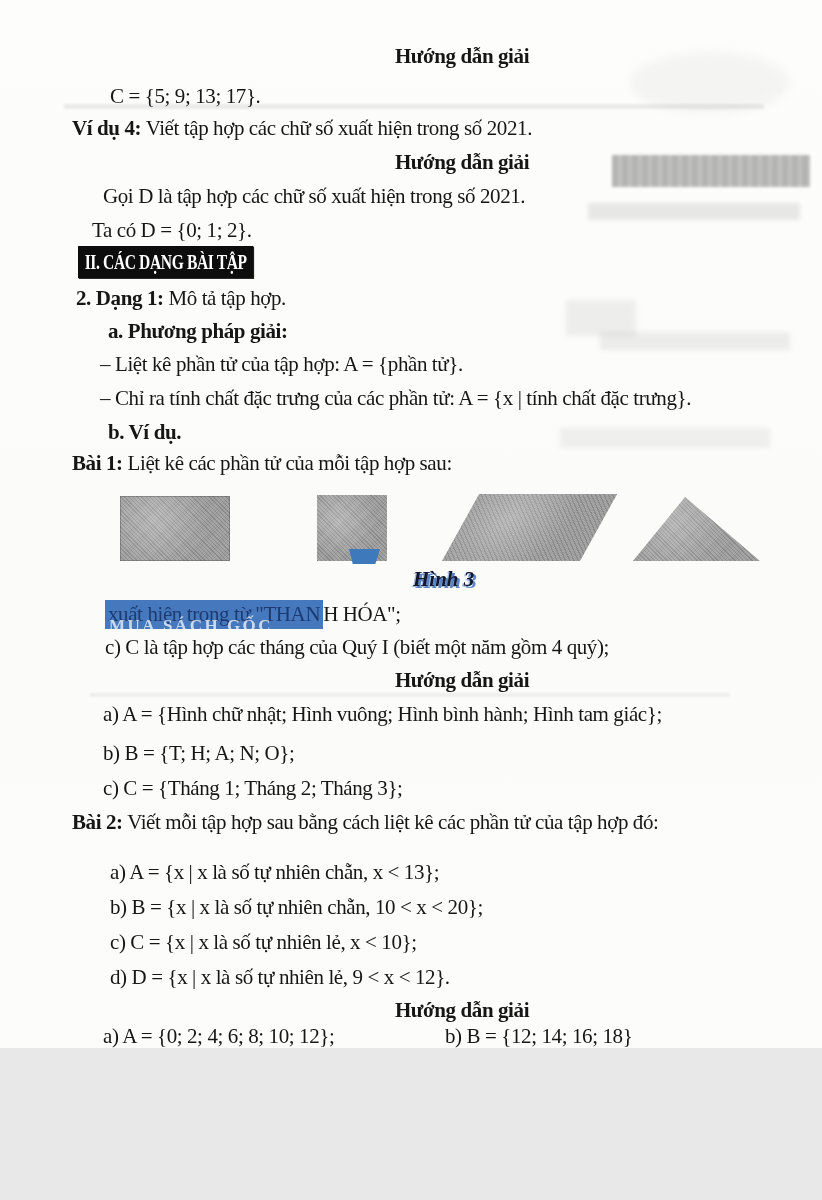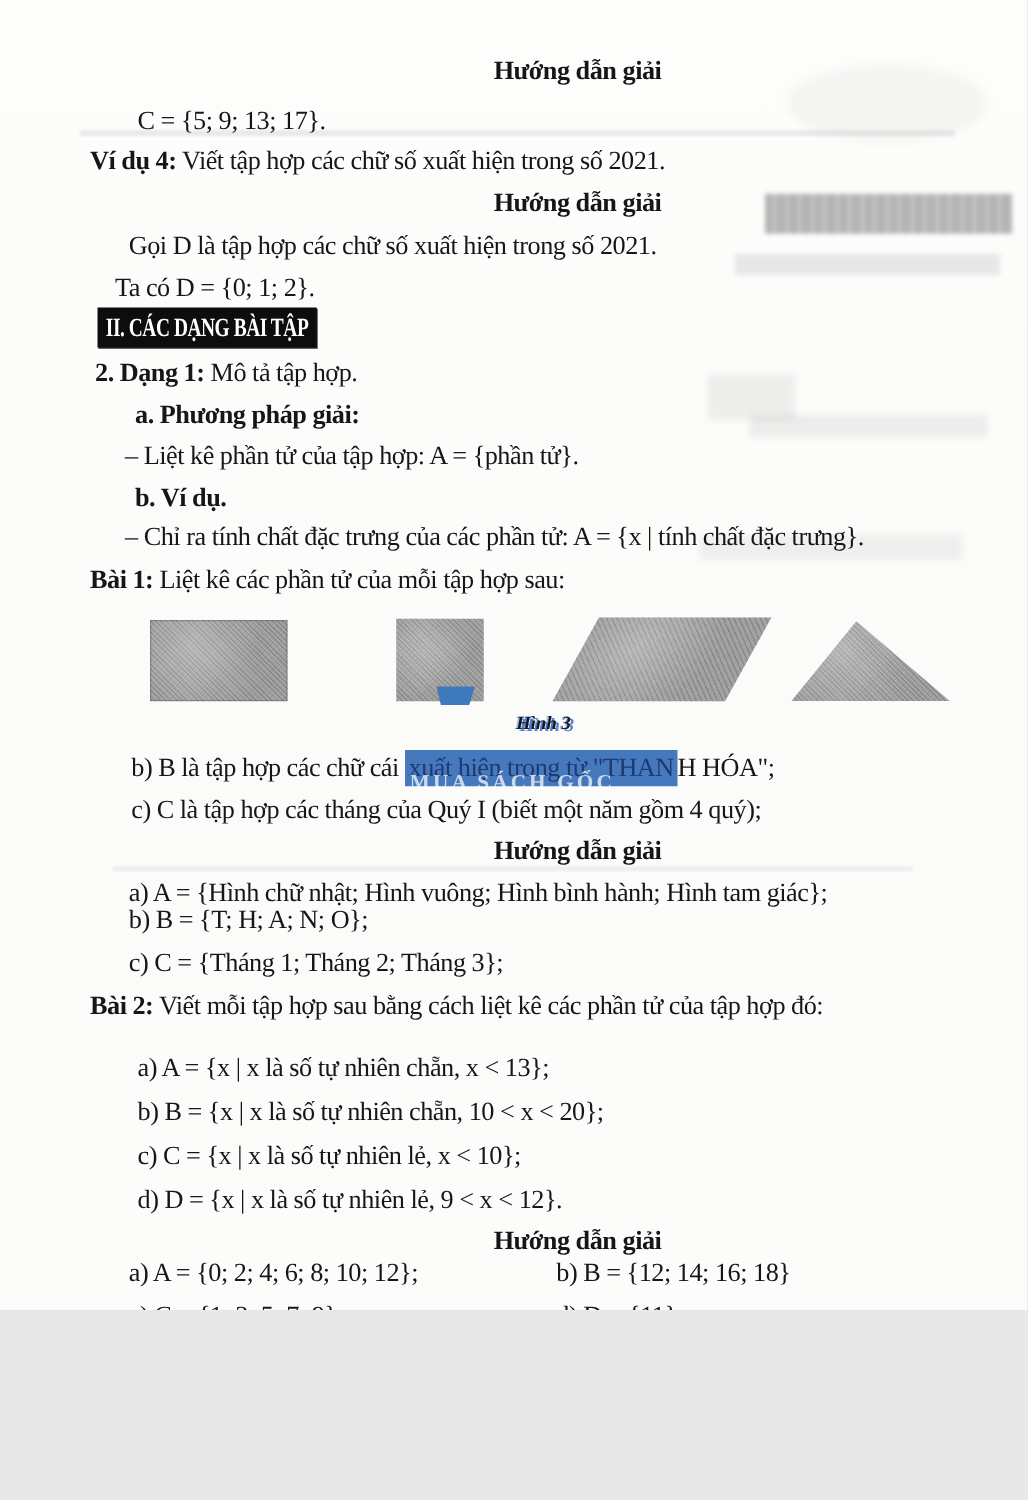--- a/index.html
+++ b/index.html
@@ -27,21 +27,21 @@
       repeating-linear-gradient(-45deg, rgba(255,255,255,.12) 0 1px, rgba(255,255,255,0) 1px 2px),
       #9c9c9c;
   }
   .sh-rect{width:110px;height:65px;box-shadow:inset 0 0 0 1px rgba(70,70,70,.35);}
   .sh-square{width:70px;height:66px;margin-left:87px;position:relative;}
   .sh-para{width:138px;height:67px;margin-left:55px;transform:skewX(-29deg);transform-origin:bottom left;}
   .sh-tri{width:127px;height:64px;margin-left:53px;clip-path:polygon(41% 0,0 100%,100% 100%);}
   .blue-tag{position:absolute;left:32px;bottom:-3px;width:31px;height:15px;background:#3d79bb;
     clip-path:polygon(0 0,100% 0,85% 100%,12% 100%);}
   .fig-caption{
-    margin:0 0 15px 0;padding-left:341px;font-size:15px;line-height:19px;
+    margin:0 0 15px 0;padding-left:341px;font-size:21px;line-height:19px;
     font-weight:bold;font-style:italic;color:#12182b;letter-spacing:0;
     text-shadow:2.5px 1.5px 0 rgba(62,110,192,.85), -1.5px .5px 0 rgba(62,110,192,.45);
     white-space:nowrap;
   }
   
   .hl{background:#4678bd;color:#1c3b72;position:relative;padding:2px 3px 3px 3px;}
   .wm{
     position:absolute;left:4px;bottom:-7px;color:rgba(255,255,255,.72);
     font-weight:bold;font-size:17px;letter-spacing:2.5px;white-space:nowrap;pointer-events:none;
   }
@@ -83,45 +83,45 @@
     <div style="margin:0 0 10px 6px">
       <span class="sec-box">II. CÁC DẠNG BÀI TẬP</span>
     </div>
 
     <p class="ln" style="padding-left:4px;margin-bottom:12px"><span class="b">2. Dạng 1:</span><span> Mô tả tập hợp.</span></p>
 
     <p class="ln b" style="padding-left:36px;margin-bottom:12px">a. Phương pháp giải:</p>
 
     <p class="ln" style="padding-left:28px">– Liệt kê phần tử của tập hợp: A = {phần tử}.</p>
 
+    <p class="ln" style="padding-left:28px">– Chỉ ra tính chất đặc trưng của các phần tử: A = {x | tính chất đặc trưng}.</p>
+
     <p class="ln b" style="padding-left:36px;margin-bottom:10px">b. Ví dụ.</p>
-
-    <p class="ln" style="padding-left:28px">– Chỉ ra tính chất đặc trưng của các phần tử: A = {x | tính chất đặc trưng}.</p>
 
     <p class="ln" style="margin-bottom:11px"><span class="b">Bài 1:</span><span> Liệt kê các phần tử của mỗi tập hợp sau:</span></p>
 
 
     <div class="figure-row">
       <div class="shape sh-rect"></div>
       <div class="shape sh-square">
         <div class="blue-tag"></div>
       </div>
       <div class="shape sh-para"></div>
       <div class="shape sh-tri"></div>
     </div>
 
     <p class="fig-caption">Hình 3</p>
 
-    <p class="ln" style="padding-left:33px;margin-bottom:12px"><span>b) B là tập hợp các chữ cái </span><span class="hl"><span class="wm">MUA SÁCH GỐC</span><span>xuất hiện trong từ "THAN</span></span><span>H HÓA";</span></p>
+    <p class="ln" style="padding-left:33px;margin-bottom:12px"><span class="hl"><span class="wm">MUA SÁCH GỐC</span><span>xuất hiện trong từ "THAN</span></span><span>H HÓA";</span></p>
 
     <p class="ln" style="padding-left:33px;margin-bottom:12px">c) C là tập hợp các tháng của Quý I (biết một năm gồm 4 quý);</p>
 
     <p class="ln hdg">Hướng dẫn giải</p>
 
-    <p class="ln" style="padding-left:31px;margin-bottom:0">a) A = {Hình chữ nhật; Hình vuông; Hình bình hành; Hình tam giác};</p>
+    <p class="ln" style="padding-left:31px;margin-bottom:18px">a) A = {Hình chữ nhật; Hình vuông; Hình bình hành; Hình tam giác};</p>
     <p class="ln" style="padding-left:31px;margin-bottom:14px">b) B = {T; H; A; N; O};</p>
     <p class="ln" style="padding-left:31px">c) C = {Tháng 1; Tháng 2; Tháng 3};</p>
 
     <p class="ln" style="margin-bottom:29px"><span class="b">Bài 2:</span><span> Viết mỗi tập hợp sau bằng cách liệt kê các phần tử của tập hợp đó:</span></p>
 
     <p class="ln" style="padding-left:38px;margin-bottom:14px">a) A = {x | x là số tự nhiên chẵn, x &lt; 13};</p>
     <p class="ln" style="padding-left:38px;margin-bottom:14px">b) B = {x | x là số tự nhiên chẵn, 10 &lt; x &lt; 20};</p>
     <p class="ln" style="padding-left:38px;margin-bottom:14px">c) C = {x | x là số tự nhiên lẻ, x &lt; 10};</p>
     <p class="ln" style="padding-left:38px;margin-bottom:12px">d) D = {x | x là số tự nhiên lẻ, 9 &lt; x &lt; 12}.</p>
 

